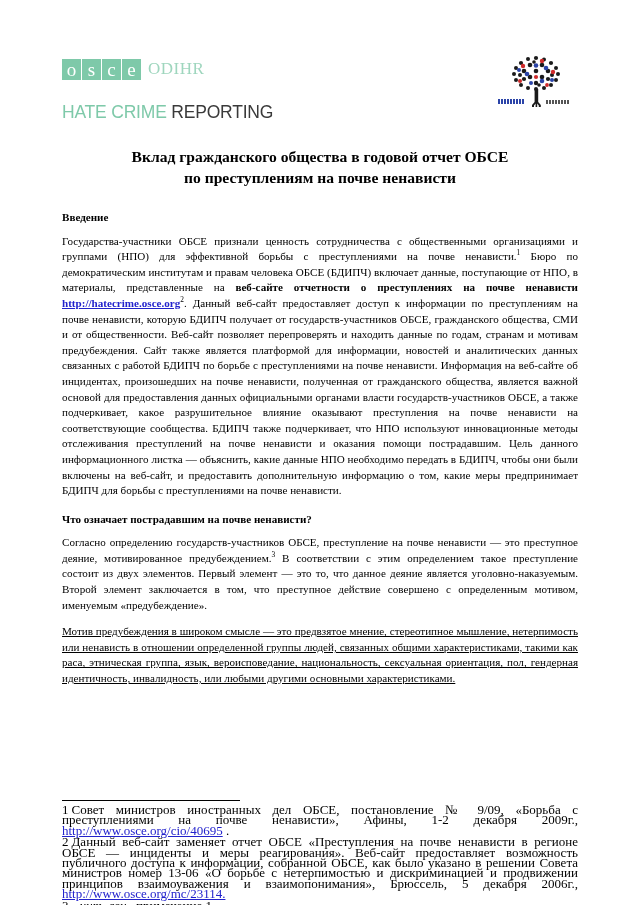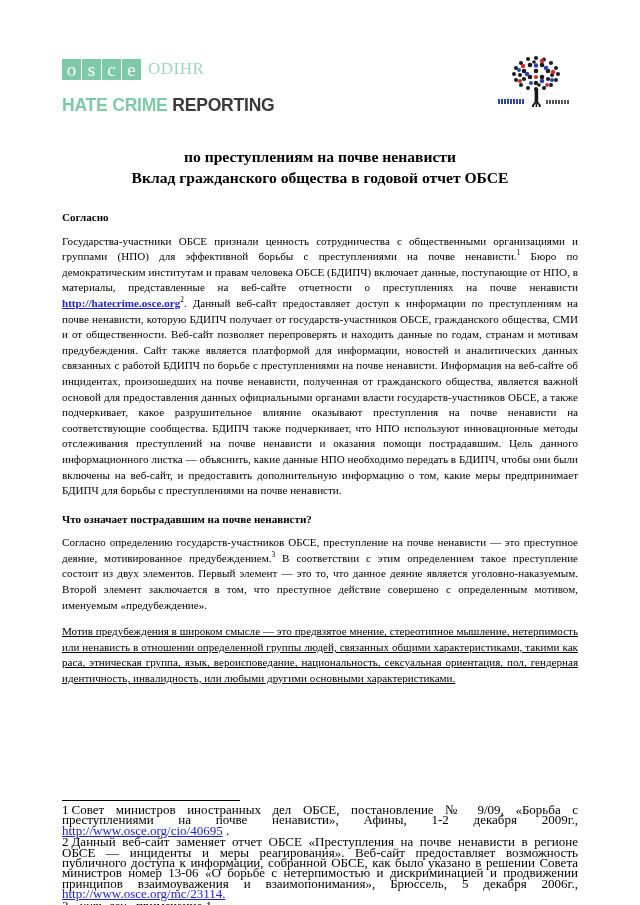--- a/index.html
+++ b/index.html
@@ -56,24 +56,24 @@
     font-weight: 400;
   }
   .odihr {
     margin-left: 7px;
     color: #9fd6be;
     font-family: "Liberation Serif", serif;
     font-size: 17px;
     letter-spacing: 0.5px;
   }
   .hcr-row {
-    margin-top: 15px;
+    margin-top: 22px;
     font-family: "Liberation Sans", sans-serif;
     font-size: 17.5px;
-    font-weight: bold;
+    font-weight: normal;
     letter-spacing: -0.2px;
     white-space: nowrap;
   }
   .hc-green { color: #7ec9a9; }
   .hc-dark  { color: #3a3a3a; }
 
   .tree-logo {
     position: absolute;
     right: -2px;
     top: 0;
@@ -108,21 +108,21 @@
   .section-head {
     font-weight: bold;
     margin-bottom: 8px;
     text-align: left;
   }
   p.para {
     margin: 0 0 11px 0;
     text-align: justify;
   }
   p.para:last-child { margin-bottom: 8px; text-decoration: underline; }
-  .b { font-weight: normal; }
+  .b { font-weight: bold; }
   a.link {
     color: #2222cc;
     font-weight: bold;
   }
   sup {
     font-size: 7.4px;
     vertical-align: super;
     line-height: 0;
   }
   .spacer-head {
@@ -257,27 +257,27 @@
             <rect x="74" y="48" width="2" height="4"></rect>
               <rect x="77" y="48" width="2" height="4"></rect>
           </g>
         </g>
       </svg>
     </div>
 
   </div>
 
   <div class="doc-title">
+    <span class="line">Вклад гражданского общества в годовой отчет ОБСЕ</span>
     <span class="line">по преступлениям на почве ненависти</span>
-    <span class="line">Вклад гражданского общества в годовой отчет ОБСЕ</span>
   </div>
 
   <div class="content">
 
-    <div class="section-head">Согласно</div>
+    <div class="section-head">Введение</div>
 
     <p class="para"><span>Государства-участники ОБСЕ признали ценность сотрудничества с общественными организациями и группами (НПО) для эффективной борьбы с преступлениями на почве ненависти.</span><sup>1</sup><span> Бюро по демократическим институтам и правам человека ОБСЕ (БДИПЧ) включает данные, поступающие от НПО, в материалы, представленные на </span><span class="b">веб-сайте отчетности о преступлениях на почве ненависти </span><a class="link" href="#">http://hatecrime.osce.org</a><sup>2</sup><span>. Данный веб-сайт предоставляет доступ к информации по преступлениям на почве ненависти, которую БДИПЧ получает от государств-участников ОБСЕ, гражданского общества, СМИ и от общественности. Веб-сайт позволяет перепроверять и находить данные по годам, странам и мотивам предубеждения. Сайт также является платформой для информации, новостей и аналитических данных связанных с работой БДИПЧ по борьбе с преступлениями на почве ненависти. Информация на веб-сайте об инцидентах, произошедших на почве ненависти, полученная от гражданского общества, является важной основой для предоставления данных официальными органами власти государств-участников ОБСЕ, а также подчеркивает, какое разрушительное влияние оказывают преступления на почве ненависти на соответствующие сообщества. БДИПЧ также подчеркивает, что НПО используют инновационные методы отслеживания преступлений на почве ненависти и оказания помощи пострадавшим. Цель данного информационного листка — объяснить, какие данные НПО необходимо передать в БДИПЧ, чтобы они были включены на веб-сайт, и предоставить дополнительную информацию о том, какие меры предпринимает БДИПЧ для борьбы с преступлениями на почве ненависти.</span></p>
 
     <div class="section-head spacer-head">Что означает пострадавшим на почве ненависти?</div>
 
     <p class="para"><span>Согласно определению государств-участников ОБСЕ, преступление на почве ненависти — это преступное деяние, мотивированное предубеждением.</span><sup>3</sup><span> В соответствии с этим определением такое преступление состоит из двух элементов. Первый элемент — это то, что данное деяние является уголовно-наказуемым. Второй элемент заключается в том, что преступное действие совершено с определенным мотивом, именуемым «предубеждение».</span></p>
 
     <p class="para">Мотив предубеждения в широком смысле — это предвзятое мнение, стереотипное мышление, нетерпимость или ненависть в отношении определенной группы людей, связанных общими характеристиками, такими как раса, этническая группа, язык, вероисповедание, национальность, сексуальная ориентация, пол, гендерная идентичность, инвалидность, или любыми другими основными характеристиками.</p>
 
   </div>

